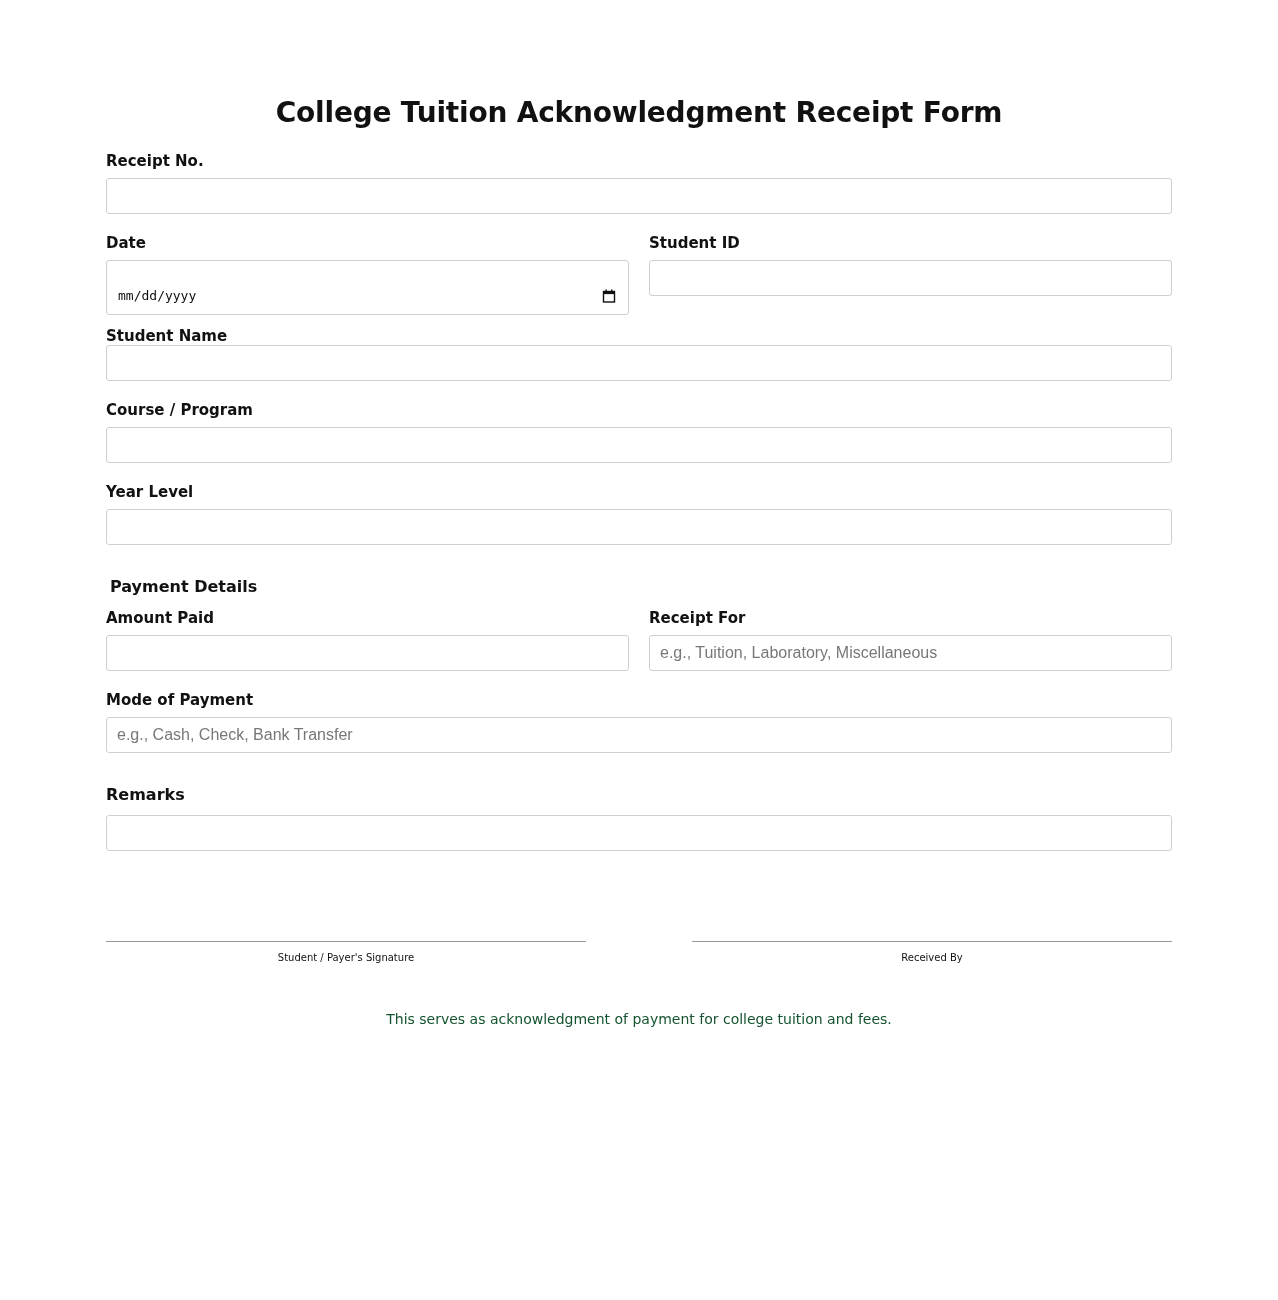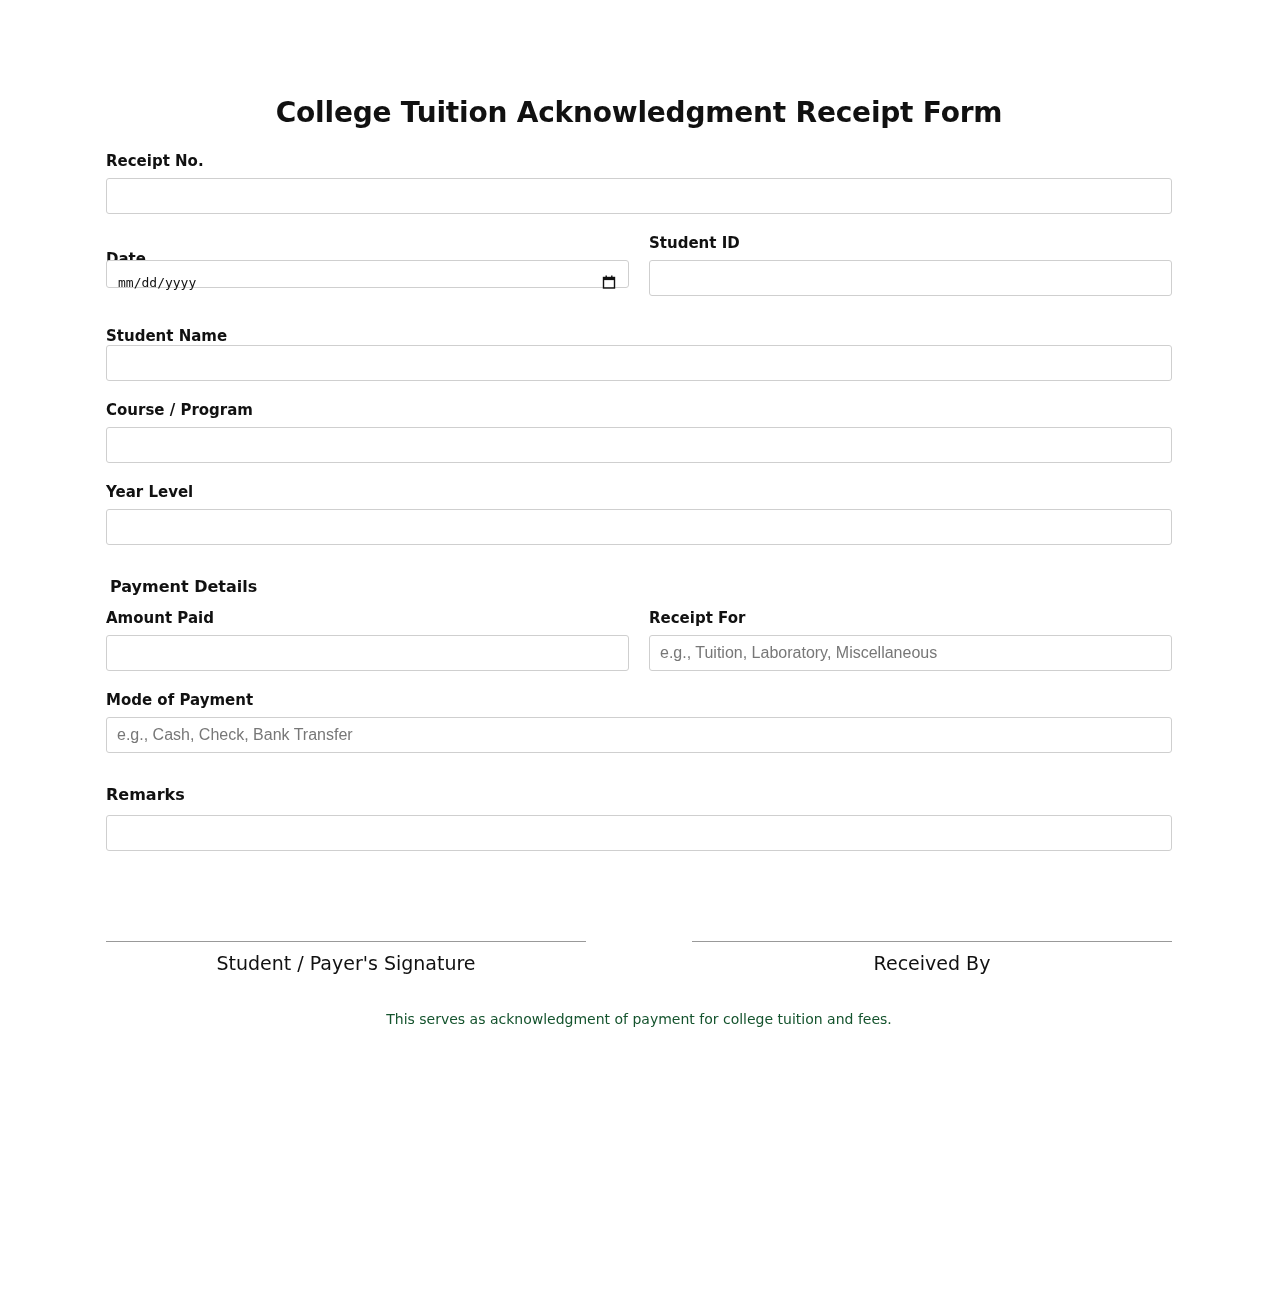--- a/index.html
+++ b/index.html
@@ -46,21 +46,21 @@
     background: #fff;
     padding: 0 10px;
     font-family: "Liberation Sans", sans-serif;
     font-size: 16px;
     color: #8b5cf6;
     outline: none;
   }
   .field::placeholder { color: #777; }
   .date-field {
     position: absolute;
-    height: 28px;
+    height: 55px;
     border: 1px solid #cfcfcf;
     border-radius: 3px;
     background: #fff;
     display: flex;
     align-items: center;
     justify-content: space-between;
     padding: 16px 12px 0 11px;
   }
   .date-text {
     font-family: "DejaVu Sans Mono", monospace;
@@ -72,21 +72,21 @@
   }
   .sig-line {
     position: absolute;
     top: 941px;
     height: 0;
     border-top: 1px solid #999;
   }
   .sig-label {
     position: absolute;
     top: 952px;
-    font-size: 19px;
+    font-size: 10px;
     text-align: center;
     color: #111;
   }
   .footer-note {
     position: absolute;
     top: 1011px;
     left: 0;
     width: 1066px;
     text-align: center;
     font-size: 14px;
@@ -96,21 +96,21 @@
 </head>
 <body>
 
 <div class="form-wrap">
 
   <div class="title">College Tuition Acknowledgment Receipt Form</div>
 
   <div class="label" style="top:152px; left:0;">Receipt No.</div>
   <input class="field" style="top: 178px; left: 0px; width: 1066px;" type="text" placeholder="">
 
-  <div class="label" style="top:234px; left:0;margin-top:16px;">Date</div>
+  <div class="label" style="top:234px; left:0;">Date</div>
   <div class="date-field" style="top:260px; left:0; width:523px;">
     <span class="date-text">mm/dd/yyyy</span>
     <svg class="cal-icon" viewBox="0 0 14 14">
       <rect x="1.5" y="2.5" width="11" height="10.5" fill="none" stroke="#111" stroke-width="1.4"></rect>
       <rect x="1.5" y="2.5" width="11" height="2.6" fill="#111"></rect>
       <rect x="3.5" y="0.5" width="1.4" height="3" fill="#111"></rect>
       <rect x="9.1" y="0.5" width="1.4" height="3" fill="#111"></rect>
     </svg>
   </div>
 

